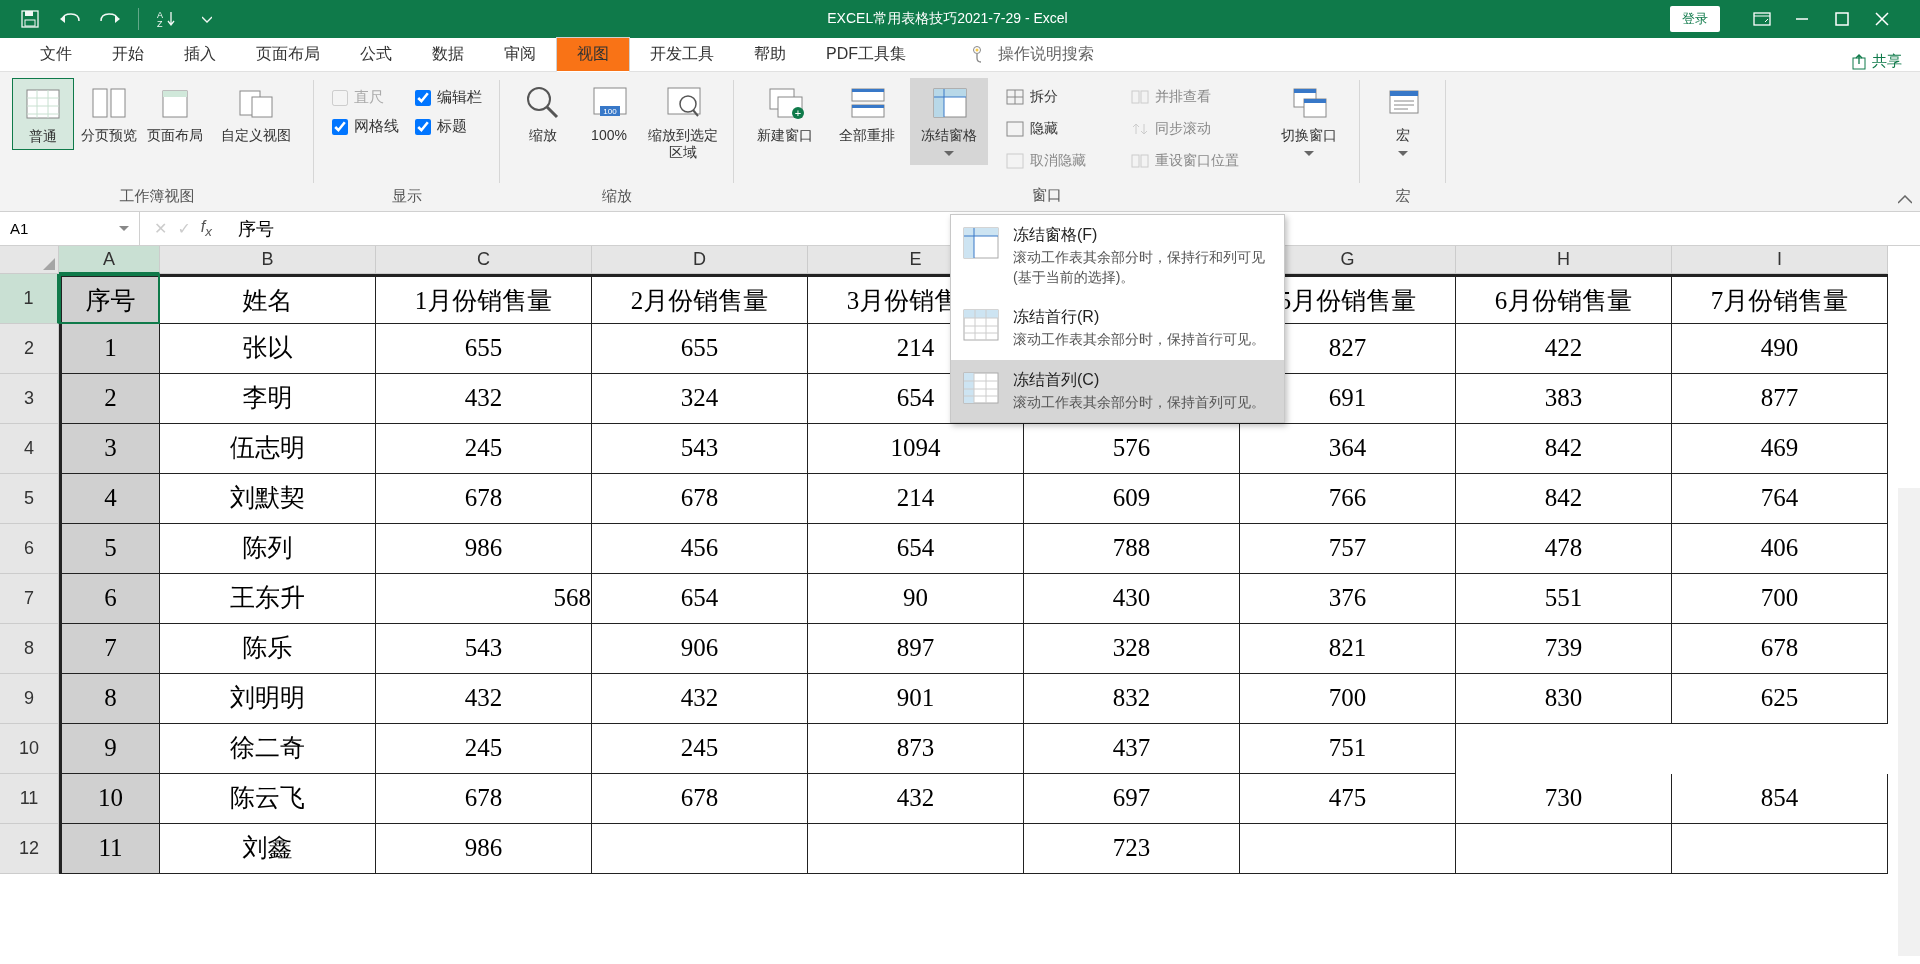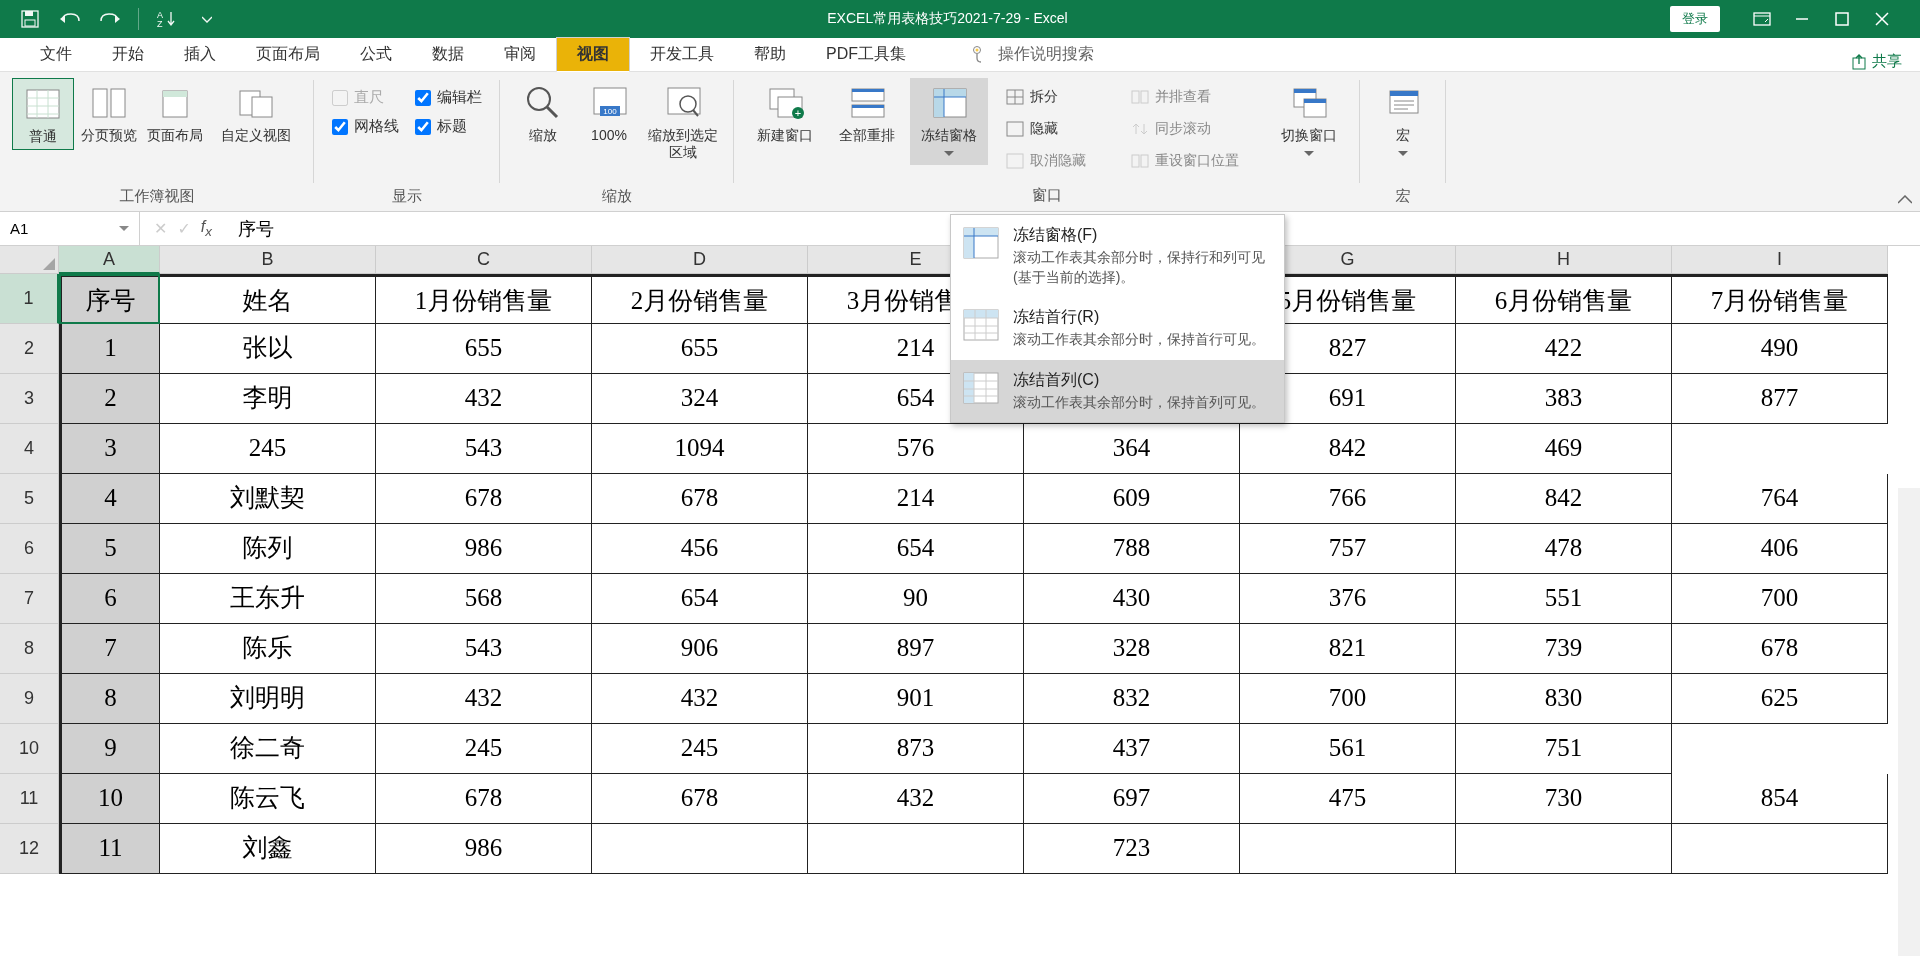--- a/index.html
+++ b/index.html
@@ -7,21 +7,21 @@
 .titlebar{height:38px;background:#0f7a4a;display:flex;align-items:center;color:#fff}
 .qat{display:flex;align-items:center;padding-left:12px;gap:4px}
 .qat-btn{width:36px;height:30px;display:flex;align-items:center;justify-content:center;color:#fff;opacity:.95}
 .qat-sep{width:1px;height:22px;background:rgba(255,255,255,.35);margin:0 6px}
 .title-text{flex:1;text-align:center;font-size:14px;font-weight:400}
 .win-ctl{display:flex;align-items:center;gap:4px;padding-right:20px}
 .login-btn{background:#fff;color:#0f7a4a;border-radius:2px;padding:4px 12px;font-size:13px;margin-right:20px}
 .win-btn{width:36px;height:30px;display:flex;align-items:center;justify-content:center}
 .tabs{height:34px;background:#fff;display:flex;align-items:flex-end;padding-left:20px;gap:0;border-bottom:1px solid #e1e1e1}
 .tab{padding:6px 20px;font-size:16px;color:#333;cursor:pointer}
-.tab.active{background:#eab308;color:#333;font-weight:700;border:1px solid #d0d0d0;border-bottom:1px solid #fff;margin-bottom:-1px}
+.tab.active{background:#f97316;color:#333;font-weight:400;border:1px solid #d0d0d0;border-bottom:1px solid #fff;margin-bottom:-1px}
 .tell-me{display:flex;align-items:center;margin-left:30px;color:#666;padding:6px 14px}
 .share-btn{margin-left:auto;margin-right:18px;color:#0f7a4a;font-size:15px;display:flex;align-items:center;gap:4px}
 .ribbon{height:140px;background:#f3f3f3;display:flex;border-bottom:1px solid #d0d0d0;position:relative}
 .ribbon-group{display:flex;flex-direction:column;justify-content:space-between;padding:6px 12px 2px;position:relative}
 .ribbon-group::after{content:"";position:absolute;right:0;top:8px;bottom:28px;width:1px;background:#d6d6d6}
 .group-content{display:flex;gap:4px;align-items:flex-start}
 .group-label{text-align:center;font-size:15px;color:#555;margin-top:auto;padding-bottom:3px}
 .big-btn{width:62px;display:flex;flex-direction:column;align-items:center;padding:4px 2px;gap:3px}
 .big-btn.active{background:#d6e8de;border:1px solid #0f7a4a}
 .big-btn-ic{width:38px;height:42px;display:flex;align-items:center;justify-content:center}
@@ -446,20 +446,21 @@
         <div class="cell" style="width: 216px;">324</div>
         <div class="cell" style="width: 216px;">654</div>
         <div class="cell" style="width: 216px;">461</div>
         <div class="cell" style="width: 216px;">691</div>
         <div class="cell" style="width: 216px;">383</div>
         <div class="cell" style="width: 216px;">877</div>
       </div>
       <div class="row">
         <div class="row-h">4</div>
         <div class="cell col-a" style="width: 101px; border-left: 3px solid rgb(34, 34, 34);">3</div>
+        <div class="cell" style="width: 216px;">伍志明</div>
         <div class="cell" style="width: 216px;">245</div>
         <div class="cell" style="width: 216px;">543</div>
         <div class="cell" style="width: 216px;">1094</div>
         <div class="cell" style="width: 216px;">576</div>
         <div class="cell" style="width: 216px;">364</div>
         <div class="cell" style="width: 216px;">842</div>
         <div class="cell" style="width: 216px;">469</div>
       </div>
       <div class="row">
         <div class="row-h">5</div>
@@ -482,21 +483,21 @@
         <div class="cell" style="width: 216px;">654</div>
         <div class="cell" style="width: 216px;">788</div>
         <div class="cell" style="width: 216px;">757</div>
         <div class="cell" style="width: 216px;">478</div>
         <div class="cell" style="width: 216px;">406</div>
       </div>
       <div class="row">
         <div class="row-h">7</div>
         <div class="cell col-a" style="width: 101px; border-left: 3px solid rgb(34, 34, 34);">6</div>
         <div class="cell" style="width: 216px;">王东升</div>
-        <div class="cell" style="width: 216px;">568</div>
+        <div class="cell" style="width: 216px; text-align: right;">568</div>
         <div class="cell" style="width: 216px;">654</div>
         <div class="cell" style="width: 216px;">90</div>
         <div class="cell" style="width: 216px;">430</div>
         <div class="cell" style="width: 216px;">376</div>
         <div class="cell" style="width: 216px;">551</div>
         <div class="cell" style="width: 216px;">700</div>
       </div>
       <div class="row">
         <div class="row-h">8</div>
         <div class="cell col-a" style="width: 101px; border-left: 3px solid rgb(34, 34, 34);">7</div>
@@ -522,21 +523,20 @@
         <div class="cell" style="width: 216px;">625</div>
       </div>
       <div class="row">
         <div class="row-h">10</div>
         <div class="cell col-a" style="width: 101px; border-left: 3px solid rgb(34, 34, 34);">9</div>
         <div class="cell" style="width: 216px;">徐二奇</div>
         <div class="cell" style="width: 216px;">245</div>
         <div class="cell" style="width: 216px;">245</div>
         <div class="cell" style="width: 216px;">873</div>
         <div class="cell" style="width: 216px;">437</div>
-        <div class="cell" style="width: 216px;">561</div>
         <div class="cell" style="width: 216px;">751</div>
       </div>
       <div class="row">
         <div class="row-h">11</div>
         <div class="cell col-a" style="width: 101px; border-left: 3px solid rgb(34, 34, 34);">10</div>
         <div class="cell" style="width: 216px;">陈云飞</div>
         <div class="cell" style="width: 216px;">678</div>
         <div class="cell" style="width: 216px;">678</div>
         <div class="cell" style="width: 216px;">432</div>
         <div class="cell" style="width: 216px;">697</div>

